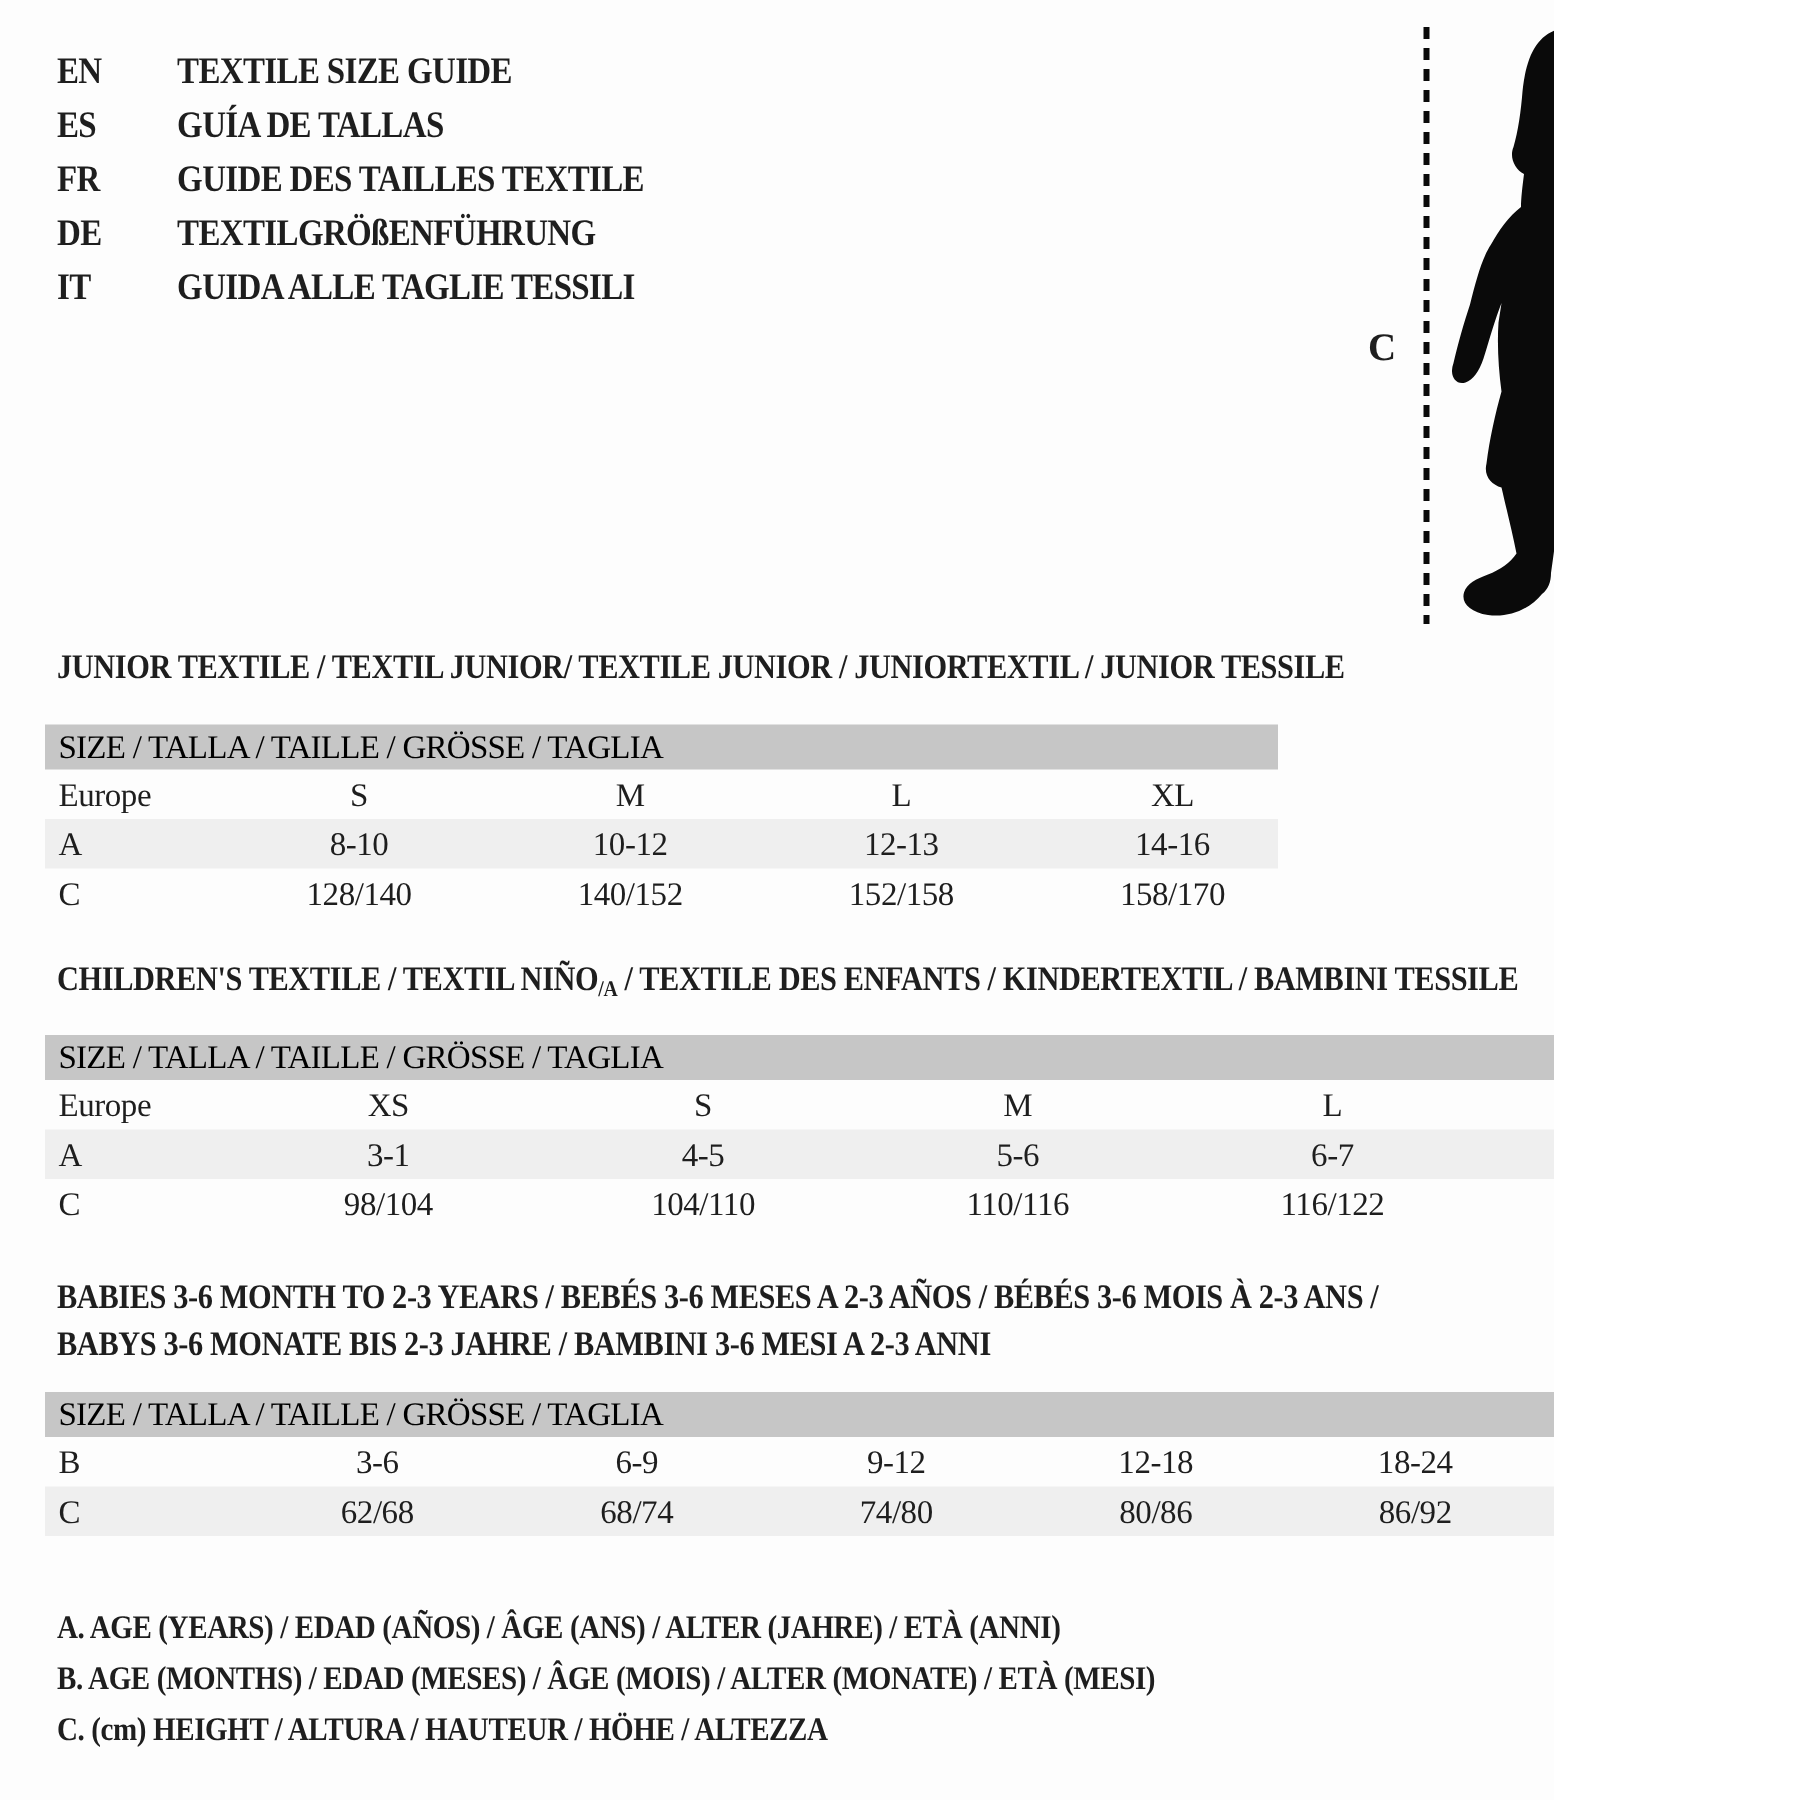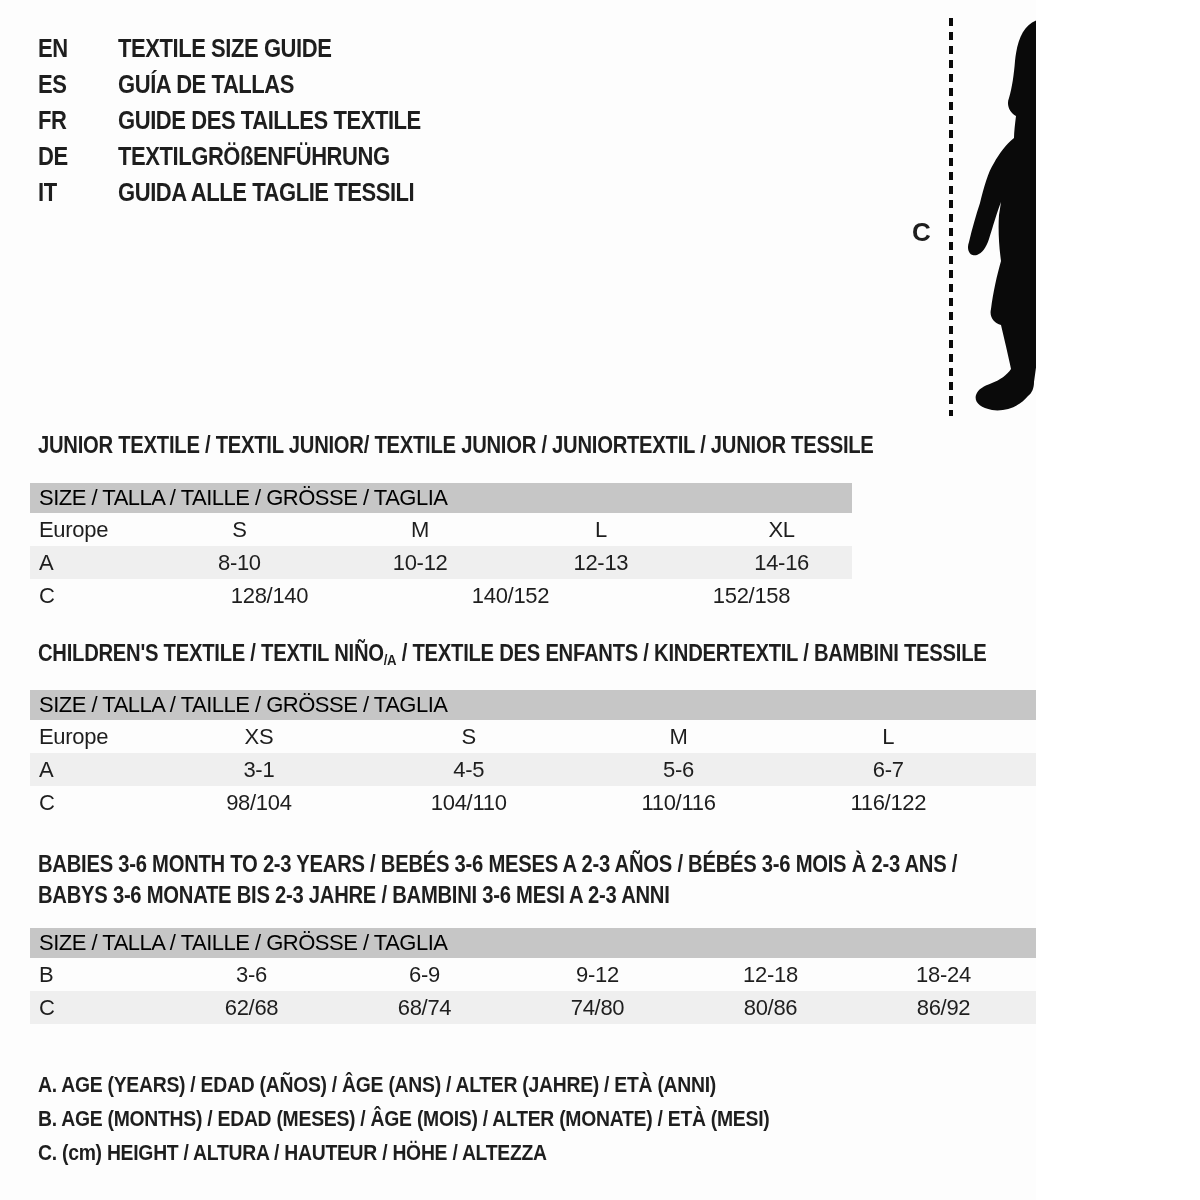--- a/index.html
+++ b/index.html
@@ -1,20 +1,20 @@
 <!DOCTYPE html>
 <html><head>
 <meta charset="utf-8">
 <style>
   * { margin:0; padding:0; box-sizing:border-box; }
   html,body { background:#ffffff; }
   .canvas {
     position:relative; width:1036px; height:1200px;
     background:#fdfdfd; overflow:hidden;
-    font-family:Liberation Sans, sans-serif;
+    font-family:Liberation Serif, serif;
     color:#1e1e1e;
   }
   .abs { position:absolute; }
   .scalex { transform:scaleX(0.88); transform-origin:0 0; white-space:nowrap; }
 
   
   .lang-list { left:38px; top:30px; }
   .lang-row { display:flex; font-weight:bold; font-size:25px; line-height:36px; letter-spacing:-0.5px; }
   .lang-code { width:91px; }
 
@@ -98,20 +98,21 @@
       <span class="cell">8-10</span>
       <span class="cell">10-12</span>
       <span class="cell">12-13</span>
       <span class="cell">14-16</span>
     </div>
     <div class="trow">
       <span class="rlabel">C</span>
       <span class="cell">128/140</span>
       <span class="cell">140/152</span>
       <span class="cell">152/158</span>
+      <span class="cell">158/170</span>
     </div>
   </div>
 
   <div class="abs section-title scalex" style="left:38px; top:639px;">
     <span>CHILDREN'S TEXTILE / TEXTIL NIÑO</span><span class="title-sub">/A</span><span> / TEXTILE DES ENFANTS / KINDERTEXTIL / BAMBINI TESSILE</span>
   </div>
   <div class="table children" style="left:30px; top:690px; width:1153px;">
     <div class="thead">SIZE / TALLA / TAILLE / GRÖSSE / TAGLIA</div>
     <div class="trow">
       <span class="rlabel">Europe</span>

